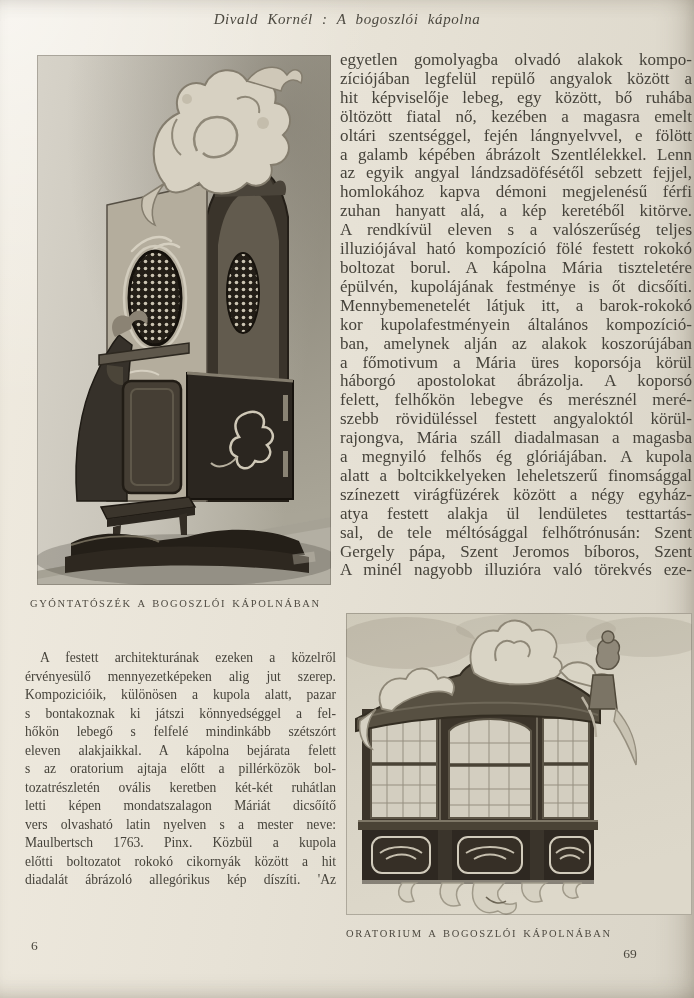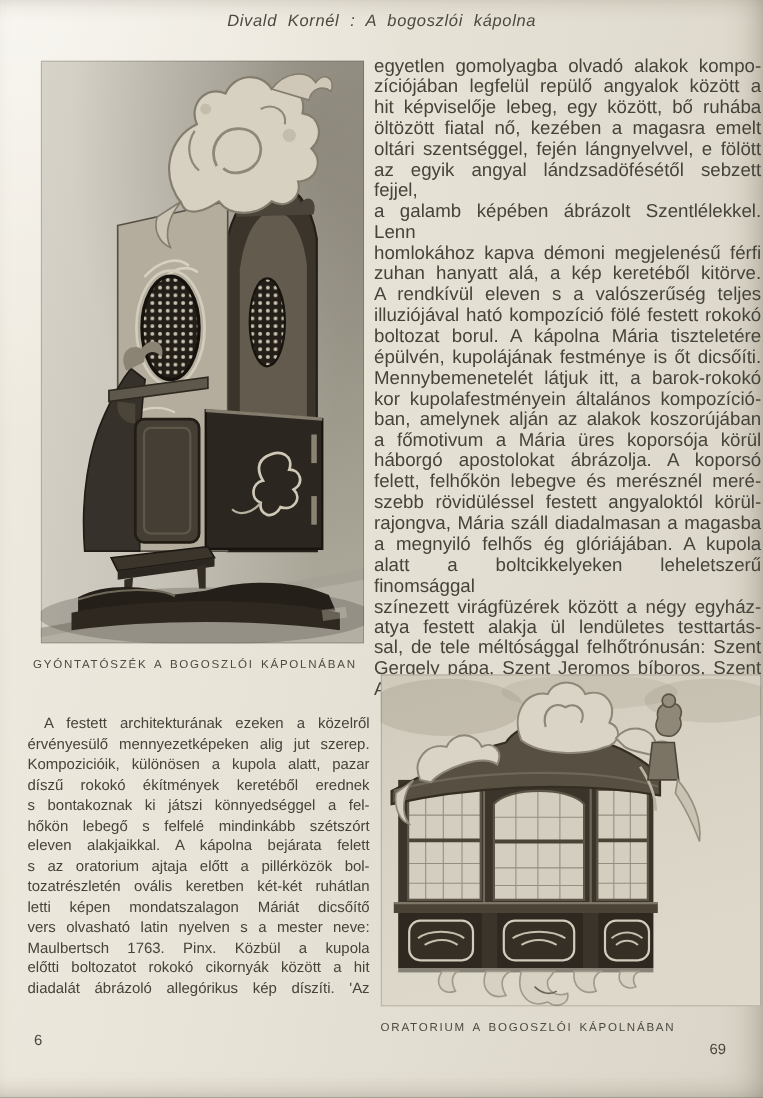--- a/index.html
+++ b/index.html
@@ -1,18 +1,18 @@
 <!DOCTYPE html>
 <html><head>
 <meta charset="utf-8">
 <style>
   html,body { margin:0; padding:0; background:#6e6a60; }
   .page {
     position:relative; width:694px; height:998px; margin:0 auto;
-    font-family:Liberation Sans, sans-serif;
+    font-family:Liberation Serif, serif;
     background:
       radial-gradient(120% 90% at 0% 0%, rgba(255,255,255,0.55), rgba(255,255,255,0) 45%),
       linear-gradient(100deg, #f0ebe0 0%, #e7e2d6 45%, #d9d4c7 100%);
     box-shadow: inset -20px 0 34px -20px rgba(90,80,62,.45),
                 inset 0 -16px 26px -20px rgba(90,80,62,.4),
                 inset 0 14px 22px -20px rgba(90,80,62,.25);
     overflow:hidden;
     color:#45423b;
   }
   .running-header {
@@ -33,21 +33,21 @@
   .fig-left  { left:37px;  top:55px;  width:294px; height:530px; }
   .fig-right { left:346px; top:613px; width:346px; height:302px; }
   .caption {
     position:absolute; font-size:10.5px;
     letter-spacing:1.6px; color:#4e4a41; word-spacing:2px;
   }
   .caption-left  { left:30px;  top:598px; width:306px; }
   .caption-right { left:346px; top:928px; width:330px; }
   .pagenum { position:absolute; font-size:13.5px; color:#4a473e; }
   .pagenum-left  { left:31px;  top:938px; }
-  .pagenum-right { left:600px; top:946px; width:60px; text-align:right; }
+  .pagenum-right { left:600px; top:946px; width:60px; text-align:center; }
 </style>
 </head>
 <body>
 
 <div class="page">
 
   <div class="running-header">Divald Kornél : A bogoszlói kápolna</div>
 
   <figure class="fig fig-left">
     <svg width="294" height="530" viewBox="0 0 294 530" xmlns="http://www.w3.org/2000/svg">
@@ -119,42 +119,41 @@
       <rect x="256" y="498" width="22" height="10" fill="rgba(210,204,190,0.35)" transform="rotate(-8 267 503)"></rect>
       <rect x="0.5" y="0.5" width="293" height="529" fill="none" stroke="rgba(70,64,54,0.3)"></rect>
     </svg>
   </figure>
   <div class="caption caption-left">GYÓNTATÓSZÉK A BOGOSZLÓI KÁPOLNÁBAN</div>
 
   <div class="textblock text-left">
       <div class="tline">A festett architekturának ezeken a közelről</div>
       <div class="tline">érvényesülő mennyezetképeken alig jut szerep.</div>
       <div class="tline">Kompozicióik, különösen a kupola alatt, pazar</div>
-      <div class="tline">díszű rokokó ékítmények keretéből erednek</div>
       <div class="tline">s bontakoznak ki játszi könnyedséggel a fel-</div>
       <div class="tline">hőkön lebegő s felfelé mindinkább szétszórt</div>
       <div class="tline">eleven alakjaikkal. A kápolna bejárata felett</div>
       <div class="tline">s az oratorium ajtaja előtt a pillérközök bol-</div>
       <div class="tline">tozatrészletén ovális keretben két-két ruhátlan</div>
       <div class="tline">letti képen mondatszalagon Máriát dicsőítő</div>
       <div class="tline">vers olvasható latin nyelven s a mester neve:</div>
       <div class="tline">Maulbertsch 1763. Pinx. Közbül a kupola</div>
       <div class="tline">előtti boltozatot rokokó cikornyák között a hit</div>
       <div class="tline">diadalát ábrázoló allegórikus kép díszíti. 'Az</div>
     </div>
   <div class="pagenum pagenum-left">6</div>
 
   <div class="textblock text-right">
       <div class="tline">egyetlen gomolyagba olvadó alakok kompo-</div>
       <div class="tline">zíciójában legfelül repülő angyalok között a</div>
       <div class="tline">hit képviselője lebeg, egy között, bő ruhába</div>
       <div class="tline">öltözött fiatal nő, kezében a magasra emelt</div>
       <div class="tline">oltári szentséggel, fején lángnyelvvel, e fölött</div>
+      <div class="tline">a galamb képében ábrázolt Szentlélekkel. Lenn</div>
       <div class="tline">az egyik angyal lándzsadöfésétől sebzett fejjel,</div>
-      <div class="tline">a galamb képében ábrázolt Szentlélekkel. Lenn</div>
       <div class="tline">homlokához kapva démoni megjelenésű férfi</div>
       <div class="tline">zuhan hanyatt alá, a kép keretéből kitörve.</div>
       <div class="tline">A rendkívül eleven s a valószerűség teljes</div>
       <div class="tline">illuziójával ható kompozíció fölé festett rokokó</div>
       <div class="tline">boltozat borul. A kápolna Mária tiszteletére</div>
       <div class="tline">épülvén, kupolájának festménye is őt dicsőíti.</div>
       <div class="tline">Mennybemenetelét látjuk itt, a barok-rokokó</div>
       <div class="tline">kor kupolafestményein általános kompozíció-</div>
       <div class="tline">ban, amelynek alján az alakok koszorújában</div>
       <div class="tline">a főmotivum a Mária üres koporsója körül</div>

